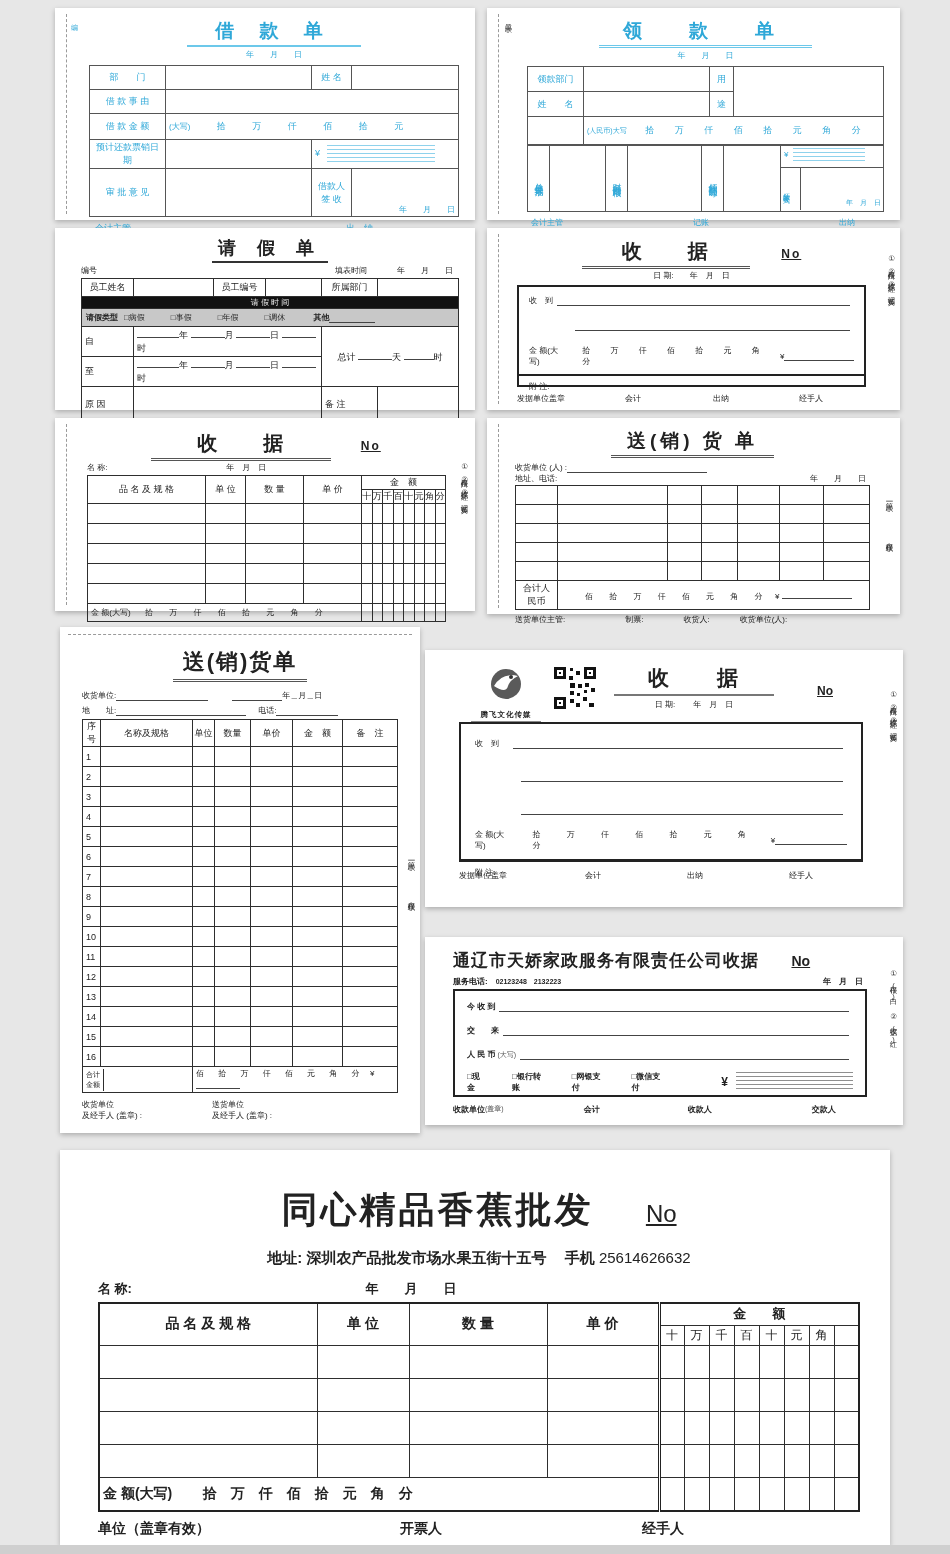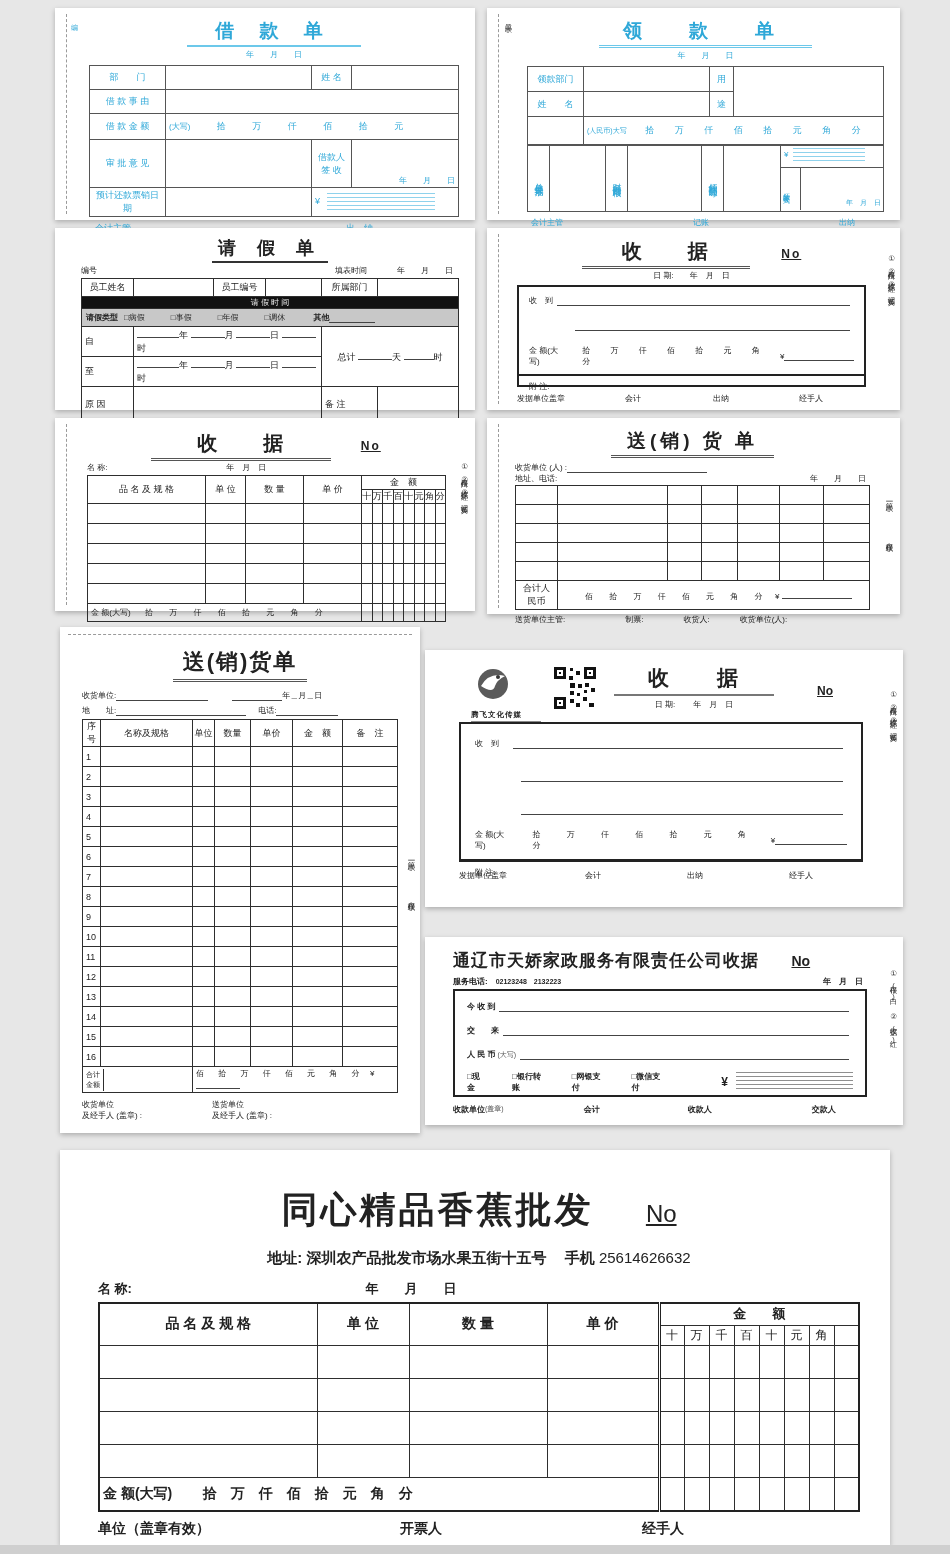--- a/index.html
+++ b/index.html
@@ -52,31 +52,31 @@
     </tr>
     <tr style="height:24px">
       <td class="lab blue">借 款 事 由</td>
           <td colspan="3"></td>
     </tr>
     <tr style="height:26px">
       <td class="lab blue">借 款 金 额</td>
       <td colspan="3"><span class="blue small">(大写)</span>
         <span class="blue ws24" style="margin-left:24px">拾 万 仟 佰 拾 元</span></td>
     </tr>
+    <tr style="height:28px">
+      <td class="lab blue tiny">预计还款票销日 期</td>
+          <td></td>
+      <td colspan="2"><span class="blue">¥</span>
+        <span class="stripes" style="width:108px;height:18px;margin-left:4px"></span></td>
+    </tr>
     <tr style="height:48px">
       <td class="lab blue">审 批 意 见</td>
           <td></td>
       <td class="lab blue tiny">借款人 签 收</td>
       <td style="vertical-align:bottom;text-align:right"><span class="blue small">年　　月　　日</span></td>
-    </tr>
-    <tr style="height:28px">
-      <td class="lab blue tiny">预计还款票销日 期</td>
-          <td></td>
-      <td colspan="2"><span class="blue">¥</span>
-        <span class="stripes" style="width:108px;height:18px;margin-left:4px"></span></td>
     </tr>
   </tbody>
     </table>
   <div class="frow blue" style="margin-top:5px">
     <span style="margin-left:6px">会计主管</span>
     <span style="margin-left:215px">出　纳</span>
   </div>
 </div>
 
 <div class="card perf-l" style="left:487px;top:8px;width:413px;height:212px;padding:10px 16px 0 40px">
@@ -676,21 +676,21 @@
     <span style="white-space:pre-line">收货单位
 及经手人 (盖章) :</span>
     <span style="white-space:pre-line;margin-left:70px">送货单位
 及经手人 (盖章) :</span>
   </div>
   <div class="side-note vt" style="right:4px;top:228px">第一联</div>
   <div class="side-note vt" style="right:4px;top:268px">存根联</div>
 </div>
 
 <div class="card" style="left:425px;top:650px;width:478px;height:257px;padding:14px 40px 0 34px">
-  <div style="position:absolute;left:46px;top:16px;width:70px;">
+  <div style="position:absolute;left:46px;top:16px;width:70px;text-align:center">
     <svg width="44" height="40" viewBox="0 0 44 40">
       <circle cx="22" cy="18" r="15" fill="#5a5a5a"></circle>
       <path d="M10 20 Q18 6 34 10 Q26 14 24 20 Q22 28 10 20 Z" fill="#fff"></path>
       <circle cx="27" cy="11" r="2" fill="#333"></circle>
     </svg>
     <div style="font-size:7.5px;font-weight:bold;letter-spacing:1px;border-bottom:1px solid #888;padding-bottom:1px">腾飞文化传媒</div>
   </div>
   <svg width="44" height="44" viewBox="0 0 44 44" style="position:absolute;left:128px;top:16px">
     <rect width="44" height="44" fill="#fff"></rect>
     <rect x="1" y="1" width="12" height="12" fill="#111"></rect>

